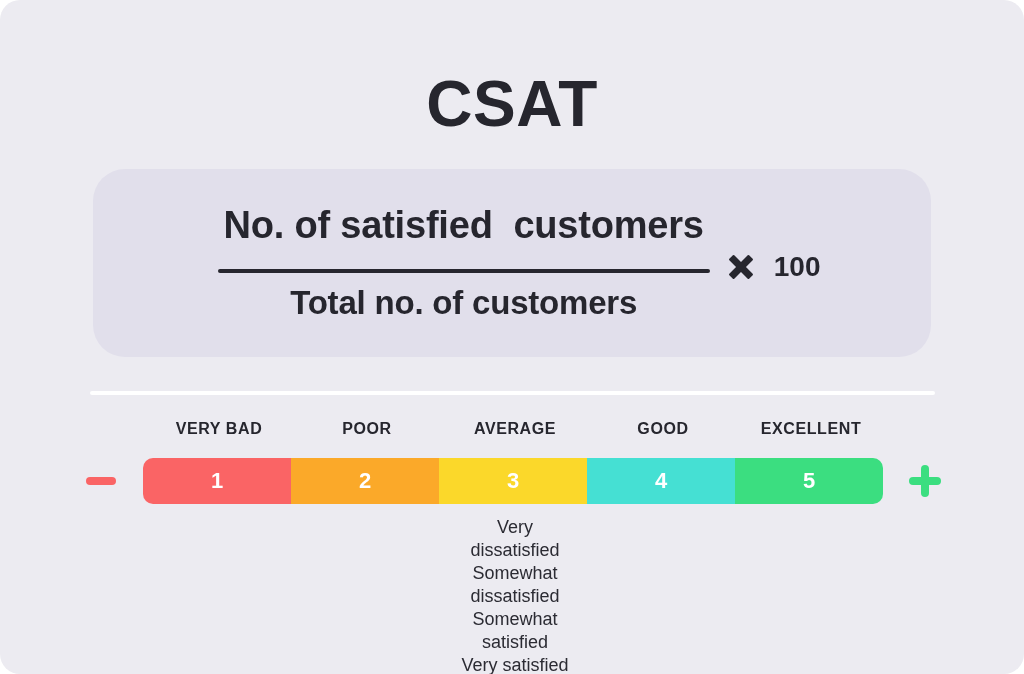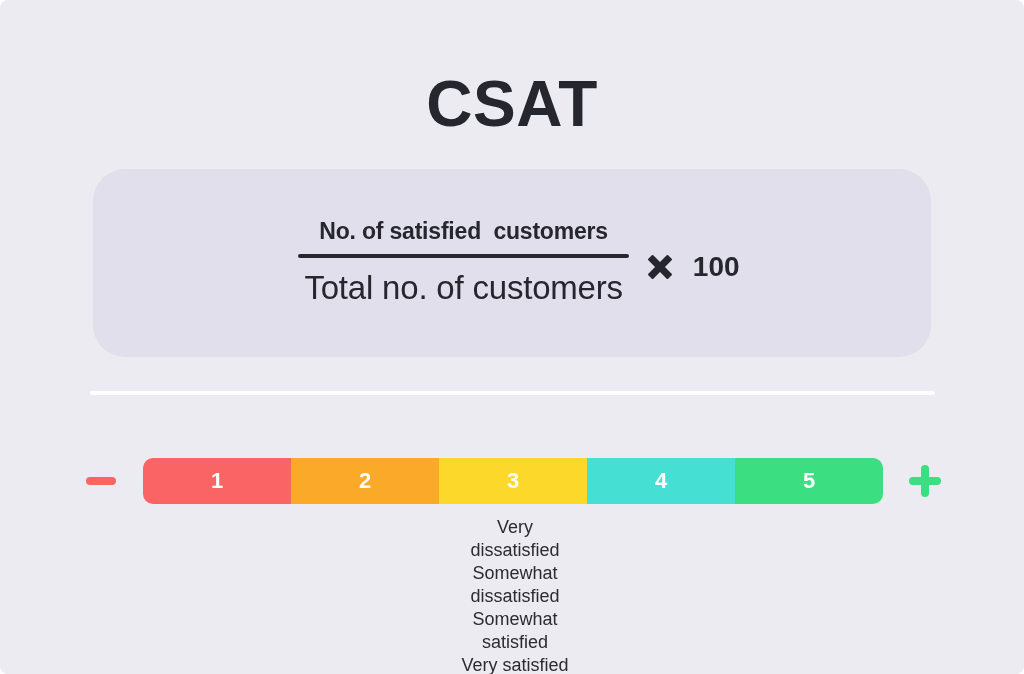--- a/index.html
+++ b/index.html
@@ -17,21 +17,21 @@
   }
 
   #card {
     position: absolute;
     left: 0;
     top: 0;
     width: 1024px;
     height: 674px;
     box-sizing: border-box;
     background: #ECEBF1;
-    border-radius: 8px;
+    border-radius: 20px;
     overflow: hidden;
   }
 
   
   #page-title {
     position: absolute;
     left: 0;
     top: 72px;
     width: 1024px;
     text-align: center;
@@ -66,39 +66,39 @@
   }
 
   #fraction {
     display: flex;
     flex-direction: column;
     align-items: center;
     margin-left: 14px;
   }
 
   #fraction-numerator {
-    font-size: 23px;
+    font-size: 38px;
     font-weight: bold;
     color: #26262E;
     letter-spacing: -0.2px;
     white-space: pre;
-    padding: 0 6px 10px 6px;
+    padding: 0 6px 22px 6px;
     line-height: 1.12;
   }
 
   #fraction-bar {
     width: 100%;
     height: 4px;
     background: #26262E;
     border-radius: 2px;
   }
 
   #fraction-denominator {
     font-size: 33px;
-    font-weight: normal;
+    font-weight: bold;
     color: #26262E;
     letter-spacing: -0.2px;
     white-space: pre;
     padding: 12px 6px 0 6px;
     line-height: 1.12;
   }
 
   #times-group {
     display: flex;
     align-items: center;
@@ -277,20 +277,27 @@
         <span id="multiplier-value">100</span>
       </div>
 
     </div>
   </div>
 
   <div id="divider" style="background: rgb(255, 255, 255);"></div>
 
   <div id="scale-region">
 
+    <div id="scale-toplabels">
+      <div class="scale-toplabel">VERY BAD</div>
+      <div class="scale-toplabel">POOR</div>
+      <div class="scale-toplabel">AVERAGE</div>
+      <div class="scale-toplabel">GOOD</div>
+      <div class="scale-toplabel">EXCELLENT</div>
+    </div>
 
     <div id="scale-row">
       <span id="minus-icon"></span>
 
       <div id="scale-bar">
         <div class="scale-segment" style="background: rgb(250, 100, 101);">1</div>
         <div class="scale-segment" style="background: rgb(251, 169, 41);">2</div>
         <div class="scale-segment" style="background: rgb(251, 216, 42);">3</div>
         <div class="scale-segment" style="background: rgb(69, 224, 211);">4</div>
         <div class="scale-segment" style="background: rgb(59, 222, 128);">5</div>

